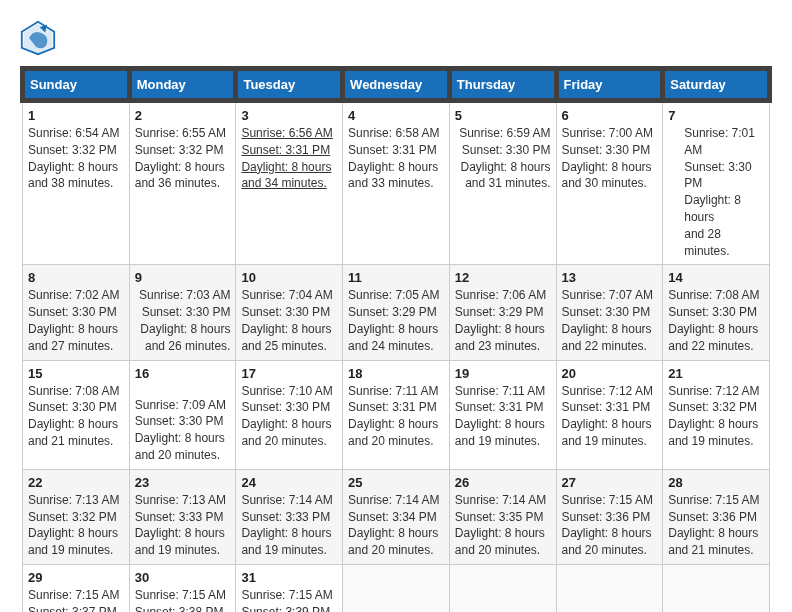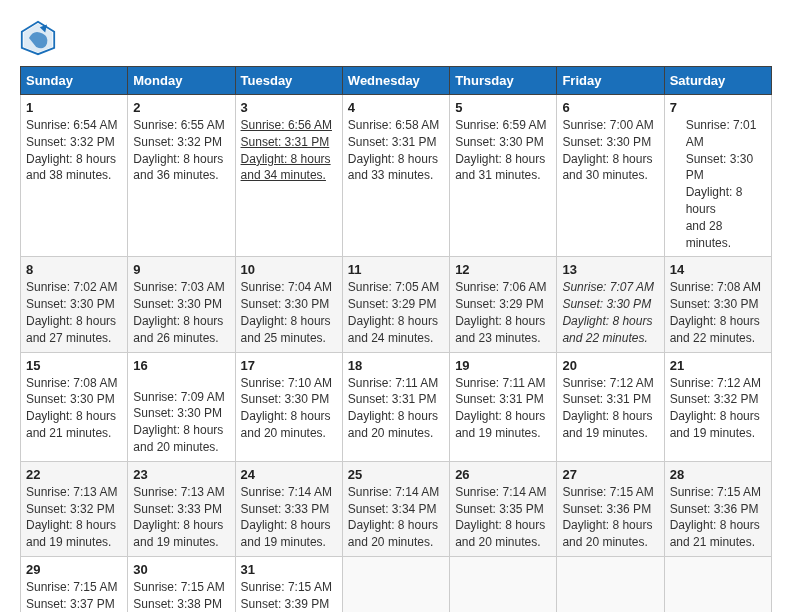--- a/index.html
+++ b/index.html
@@ -51,21 +51,21 @@
       border-collapse: collapse;
       font-size: 11px;
     }
     thead tr th {
       background: #1a6fba;
       color: #fff;
       padding: 6px 5px;
       text-align: left;
       font-size: 13px;
       font-weight: bold;
-      border: 1px solid #404040;
+      border: 5px solid #404040;
     }
     tbody tr td {
       border: 1px solid #ccc;
       padding: 5px 5px;
       vertical-align: top;
       background: #fff;
       min-height: 80px;
       height: 85px;
       width: calc(100% / 7);
     }
@@ -147,21 +147,21 @@
         </td>
         <td>
           <span class="day-num">4</span>
           <div class="day-info" style="white-space: pre-line;">Sunrise: 6:58 AM
 Sunset: 3:31 PM
 Daylight: 8 hours
 and 33 minutes.</div>
         </td>
         <td>
           <span class="day-num">5</span>
-          <div class="day-info" style="white-space: pre-line;">Sunrise: 6:59 AM
+          <div class="day-info" style="white-space: pre-line; text-align: right;">Sunrise: 6:59 AM
 Sunset: 3:30 PM
 Daylight: 8 hours
 and 31 minutes.</div>
         </td>
         <td>
           <span class="day-num">6</span>
           <div class="day-info" style="white-space: pre-line;">Sunrise: 7:00 AM
 Sunset: 3:30 PM
 Daylight: 8 hours
 and 30 minutes.</div>
@@ -177,21 +177,21 @@
       <tr>
         <td>
           <span class="day-num">8</span>
           <div class="day-info" style="white-space: pre-line;">Sunrise: 7:02 AM
 Sunset: 3:30 PM
 Daylight: 8 hours
 and 27 minutes.</div>
         </td>
         <td>
           <span class="day-num">9</span>
-          <div class="day-info" style="white-space: pre-line;">Sunrise: 7:03 AM
+          <div class="day-info" style="white-space: pre-line; text-align: right;">Sunrise: 7:03 AM
 Sunset: 3:30 PM
 Daylight: 8 hours
 and 26 minutes.</div>
         </td>
         <td>
           <span class="day-num">10</span>
           <div class="day-info" style="white-space: pre-line;">Sunrise: 7:04 AM
 Sunset: 3:30 PM
 Daylight: 8 hours
 and 25 minutes.</div>
@@ -205,21 +205,21 @@
         </td>
         <td>
           <span class="day-num">12</span>
           <div class="day-info" style="white-space: pre-line;">Sunrise: 7:06 AM
 Sunset: 3:29 PM
 Daylight: 8 hours
 and 23 minutes.</div>
         </td>
         <td>
           <span class="day-num">13</span>
-          <div class="day-info" style="white-space: pre-line; font-style: italic;">Sunrise: 7:07 AM
+          <div class="day-info" style="white-space: pre-line;">Sunrise: 7:07 AM
 Sunset: 3:30 PM
 Daylight: 8 hours
 and 22 minutes.</div>
         </td>
         <td>
           <span class="day-num">14</span>
           <div class="day-info" style="white-space: pre-line;">Sunrise: 7:08 AM
 Sunset: 3:30 PM
 Daylight: 8 hours
 and 22 minutes.</div>

